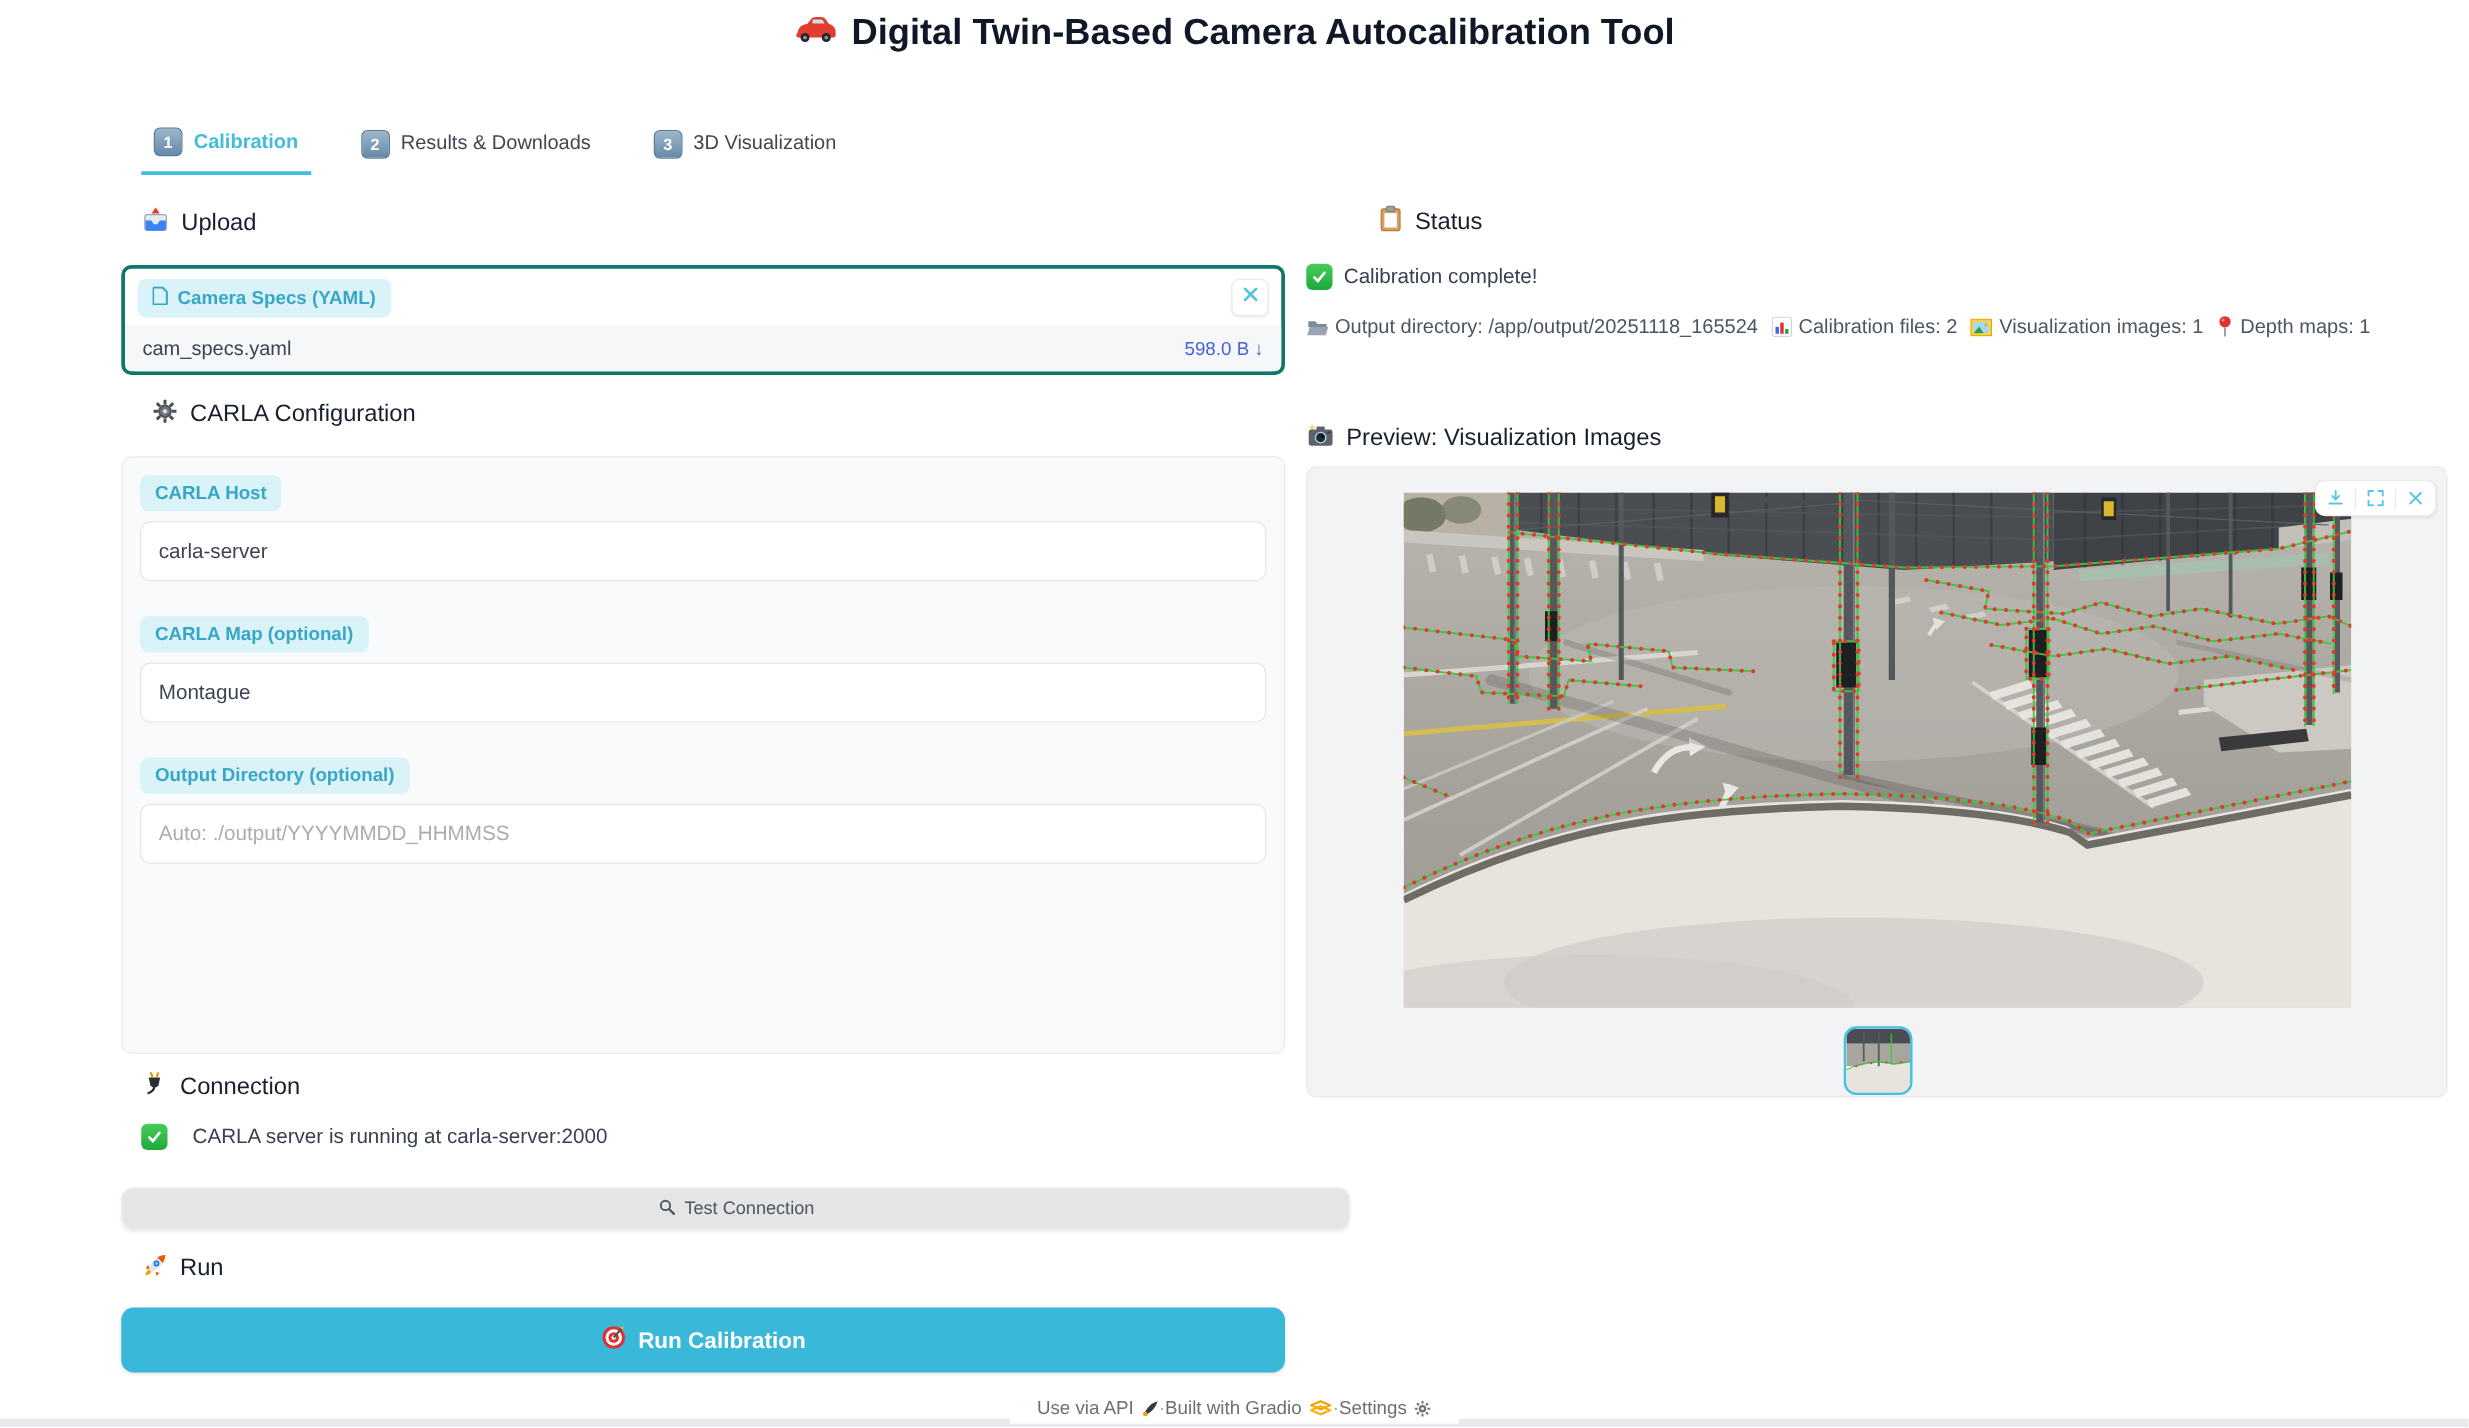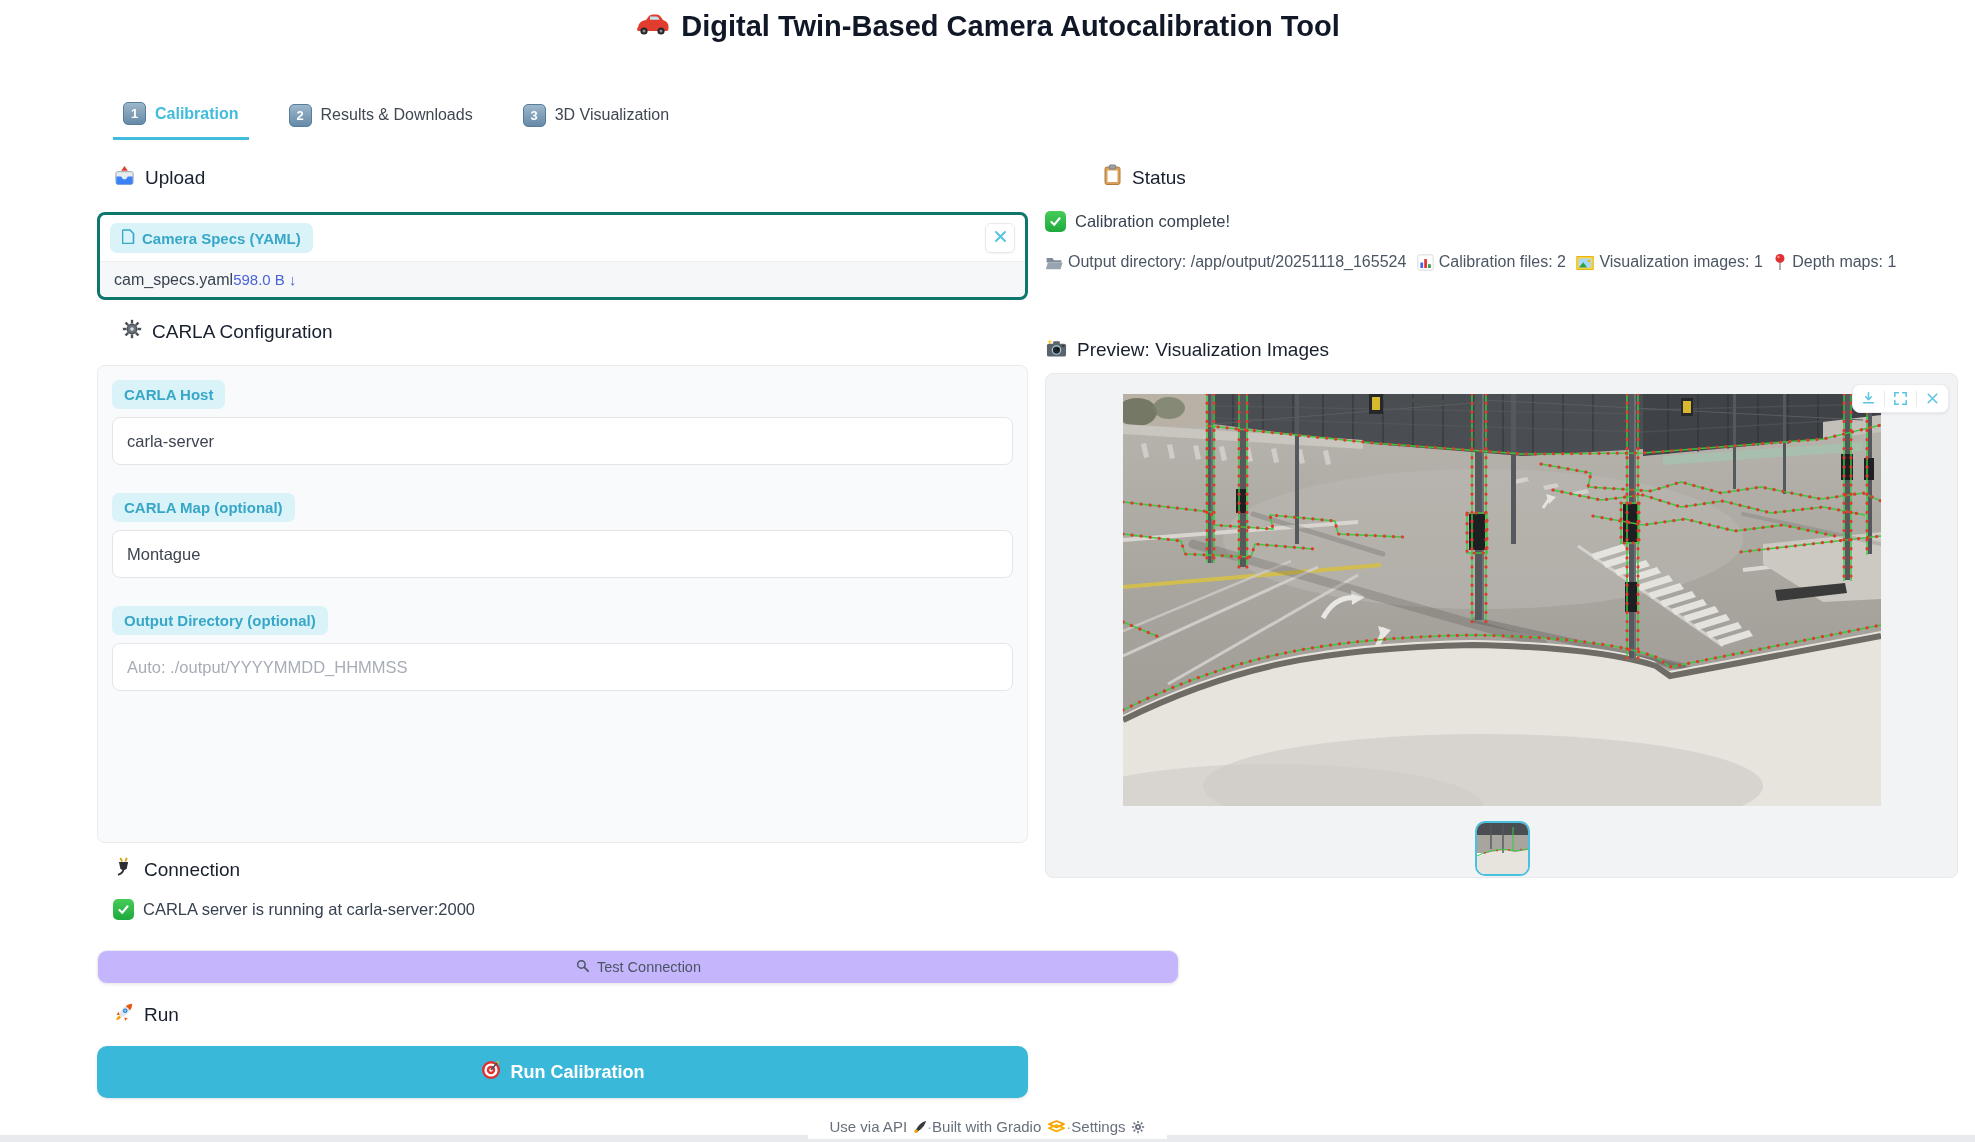--- a/index.html
+++ b/index.html
@@ -28,41 +28,41 @@
   .file-card{position:absolute;left:97px;top:212px;width:931px;height:88px;background:#fff;
              border:3px solid #0f766e;border-radius:8px;box-sizing:border-box;}
   .file-label{position:absolute;top:8px;left:10px;display:inline-flex;align-items:center;gap:7px;
               background:#d9f3f9;color:#38a7c7;font-weight:700;font-size:15px;
               padding:6px 12px;border-radius:7px;}
   .clear-btn{position:absolute;top:8px;right:10px;width:28px;height:28px;background:#fff;
              border:1px solid #e7e9ec;border-radius:6px;box-shadow:0 1px 2px rgba(0,0,0,.06);
              display:flex;align-items:center;justify-content:center;cursor:pointer;}
   .file-row{position:absolute;left:0;right:0;bottom:0;height:36px;background:#f6f7f9;
             border-top:1px solid #eceef1;border-radius:0 0 8px 8px;display:flex;
-            align-items:center;padding:0 14px;box-sizing:border-box;}
+            align-items:center;justify-content:space-between;padding:0 14px;box-sizing:border-box;}
   .file-name{font-size:16px;color:#3a4250;}
   .file-size{font-size:15px;color:#4a63d8;cursor:pointer;}
 
   .panel{position:absolute;left:97px;top:365px;width:931px;height:478px;background:#f9fafb;
          border:1px solid #e8eaed;border-radius:8px;box-sizing:border-box;padding:14px 14px 0 14px;}
   .field{margin-bottom:28px;}
   .badge{display:inline-block;background:#d9f3f9;color:#38a7c7;font-weight:700;font-size:15px;
          padding:6px 12px;border-radius:7px;margin-bottom:8px;}
   .tbox{position:relative;}
   .tbox input{width:100%;height:48px;box-sizing:border-box;border:1px solid #e3e5e9;border-radius:8px;
         background:#fff;font-family:inherit;font-size:16.5px;color:#3d4451;padding:0 14px;outline:none;}
   .tbox input::placeholder{color:#a7adb7;}
   .spinner{position:absolute;right:10px;top:50%;transform:translateY(-50%);display:flex;
            flex-direction:column;gap:1px;cursor:pointer;}
 
-  .conn-status{position:absolute;left:113px;top:899px;display:flex;align-items:center;gap:9px;
+  .conn-status{position:absolute;left:113px;top:899px;display:flex;align-items:center;gap:20px;
                font-size:16.5px;color:#374151;}
   .check{width:21px;height:21px;border-radius:5px;background:linear-gradient(180deg,#47cc59,#1ea93c);
          display:flex;align-items:center;justify-content:center;}
-  .test-btn{position:absolute;left:97px;top:950px;width:1082px;height:34px;background:#c4b5fd;
+  .test-btn{position:absolute;left:97px;top:950px;width:983px;height:34px;background:#e5e5e5;
             border:1px solid #ededf0;border-radius:10px;box-shadow:0 1px 3px rgba(0,0,0,.08);
             display:flex;align-items:center;justify-content:center;gap:7px;font-family:inherit;
             font-size:14.5px;color:#4b5563;cursor:pointer;}
   .run-btn{position:absolute;left:97px;top:1046px;width:931px;height:52px;background:#3ab8da;
            border:none;border-radius:10px;display:flex;align-items:center;justify-content:center;
            gap:10px;font-family:inherit;font-size:18px;font-weight:700;color:#fff;cursor:pointer;
            box-shadow:0 1px 3px rgba(0,0,0,.12);}
 
   
   .status-msg{position:absolute;left:1045px;top:211px;display:flex;align-items:center;gap:9px;

